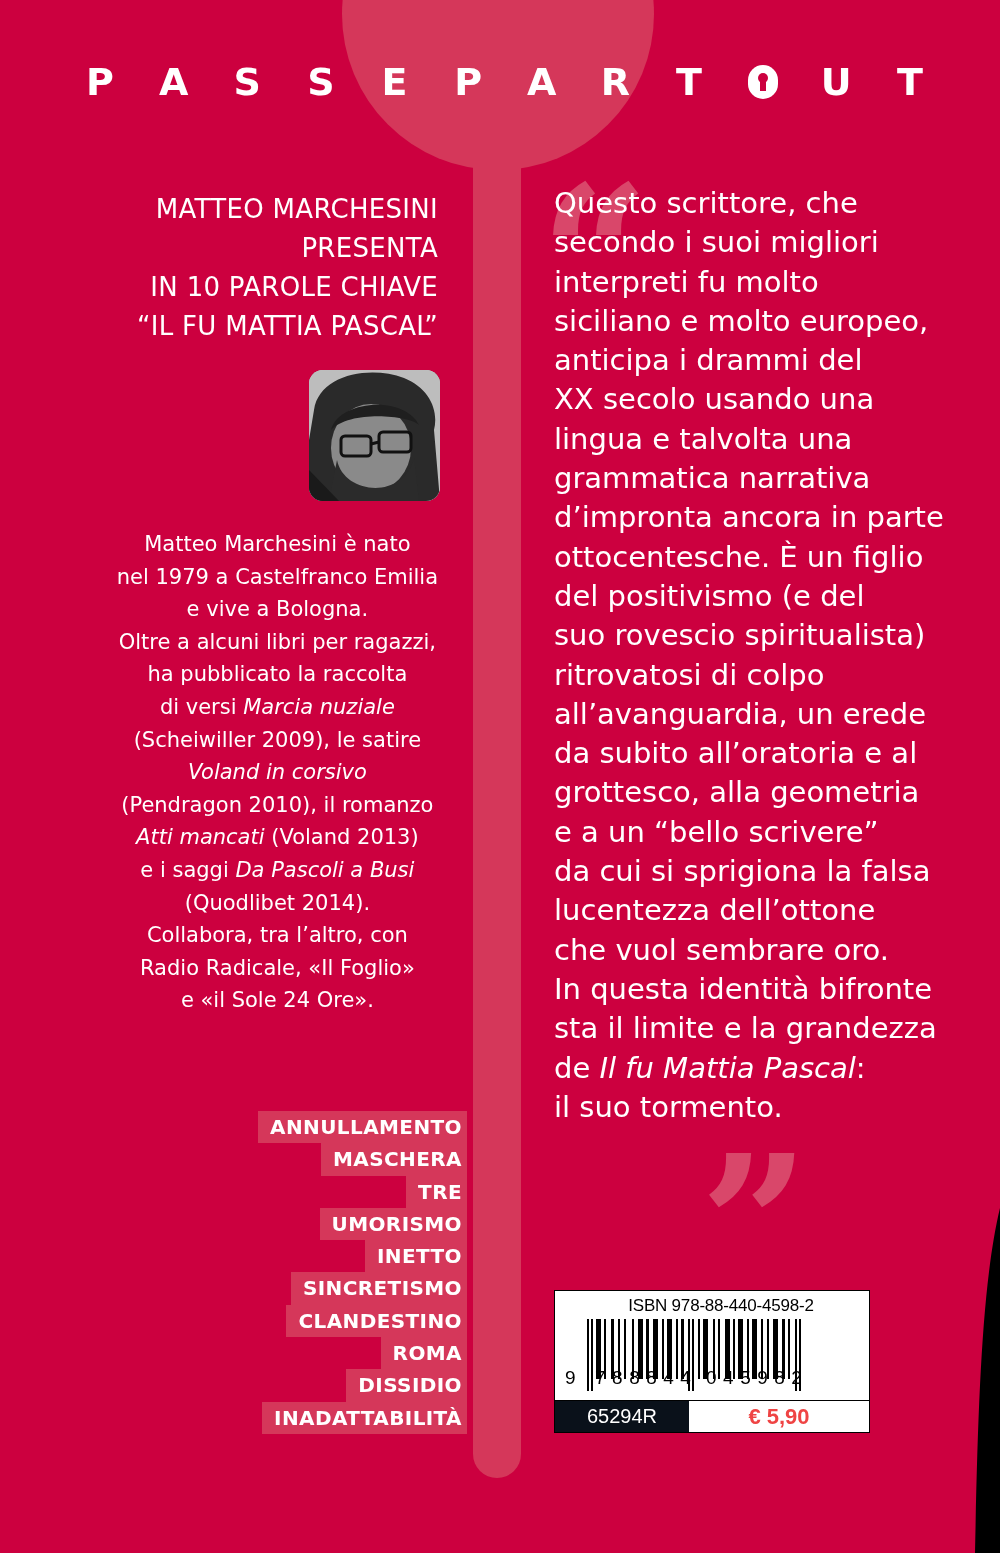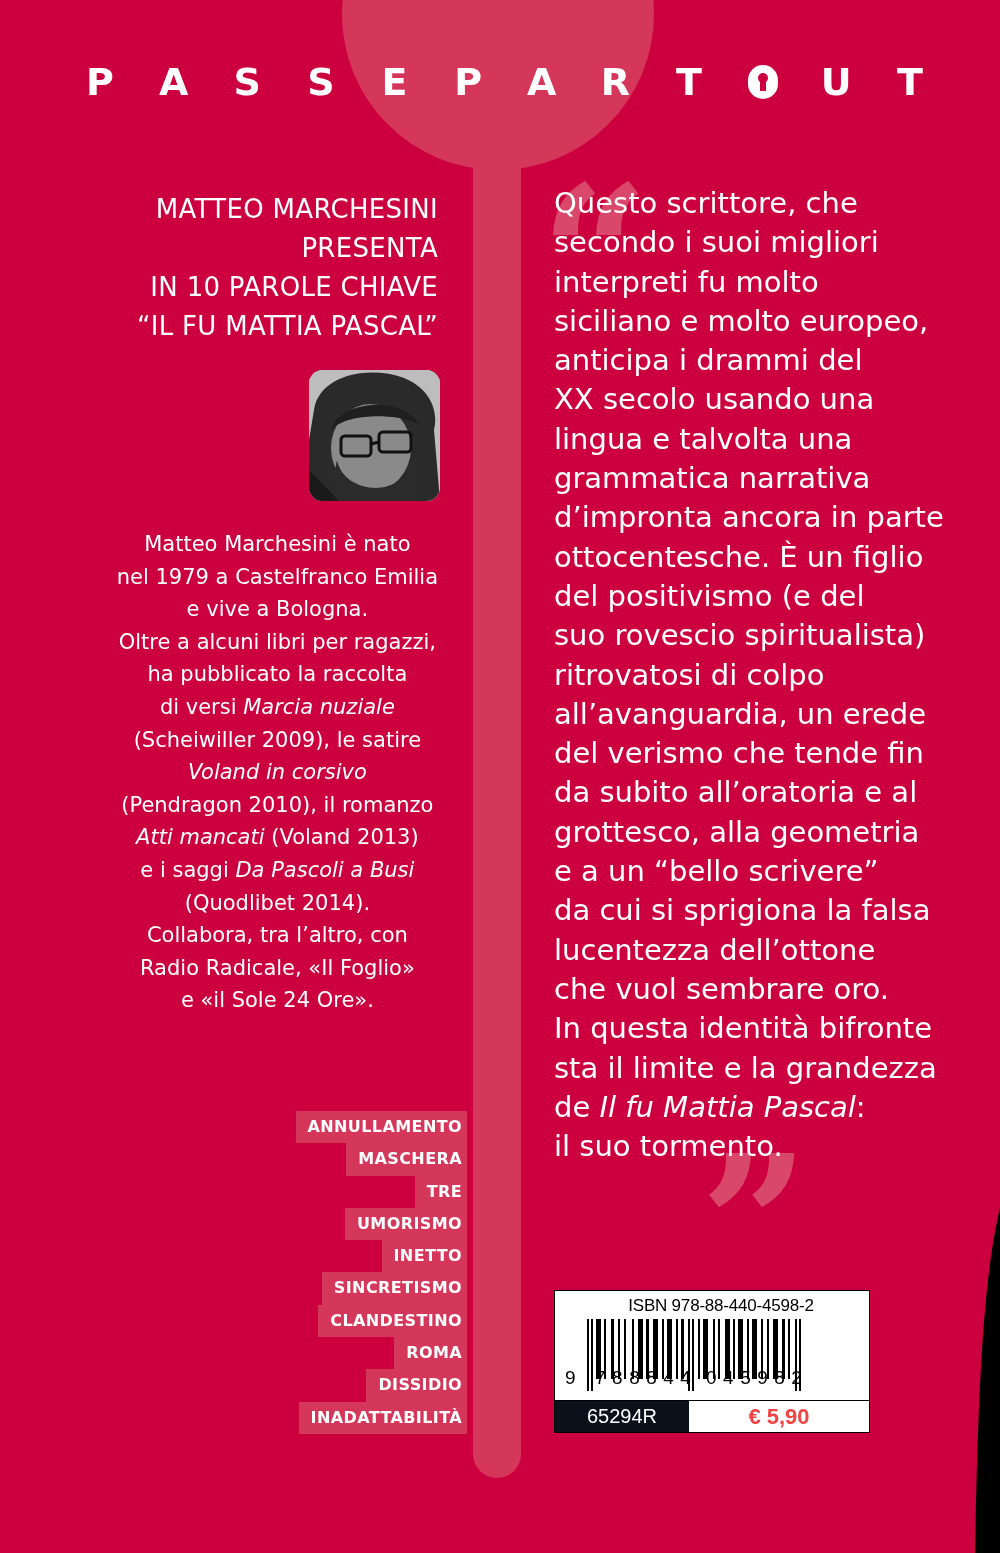--- a/index.html
+++ b/index.html
@@ -93,21 +93,21 @@
 
     
     .keywords {
       position: absolute;
       top: 1111px; right: 533px;
       display: flex; flex-direction: column; align-items: flex-end;
     }
     .kw {
       background: #d5375a;
       font-weight: bold;
-      font-size: 16px;
+      font-size: 20px;
       line-height: 32px;
       height: 32.3px;
       padding: 0 5px 0 12px;
       letter-spacing: 0.4px;
       white-space: nowrap;
       text-align: right;
     }
 
     
     .quote-mark {
@@ -263,21 +263,20 @@
     <div><span>anticipa i drammi del</span><em></em><span></span></div>
     <div><span>XX secolo usando una</span><em></em><span></span></div>
     <div><span>lingua e talvolta una</span><em></em><span></span></div>
     <div><span>grammatica narrativa</span><em></em><span></span></div>
     <div><span>d’impronta ancora in parte</span><em></em><span></span></div>
     <div><span>ottocentesche. È un figlio</span><em></em><span></span></div>
     <div><span>del positivismo (e del</span><em></em><span></span></div>
     <div><span>suo rovescio spiritualista)</span><em></em><span></span></div>
     <div><span>ritrovatosi di colpo</span><em></em><span></span></div>
     <div><span>all’avanguardia, un erede</span><em></em><span></span></div>
-    <div><span>del verismo che tende fin</span><em></em><span></span></div>
     <div><span>da subito all’oratoria e al</span><em></em><span></span></div>
     <div><span>grottesco, alla geometria</span><em></em><span></span></div>
     <div><span>e a un “bello scrivere”</span><em></em><span></span></div>
     <div><span>da cui si sprigiona la falsa</span><em></em><span></span></div>
     <div><span>lucentezza dell’ottone</span><em></em><span></span></div>
     <div><span>che vuol sembrare oro.</span><em></em><span></span></div>
     <div><span>In questa identità bifronte</span><em></em><span></span></div>
     <div><span>sta il limite e la grandezza</span><em></em><span></span></div>
     <div><span>de </span><em>Il fu Mattia Pascal</em><span>:</span></div>
     <div><span>il suo tormento.</span><em></em><span></span></div>

